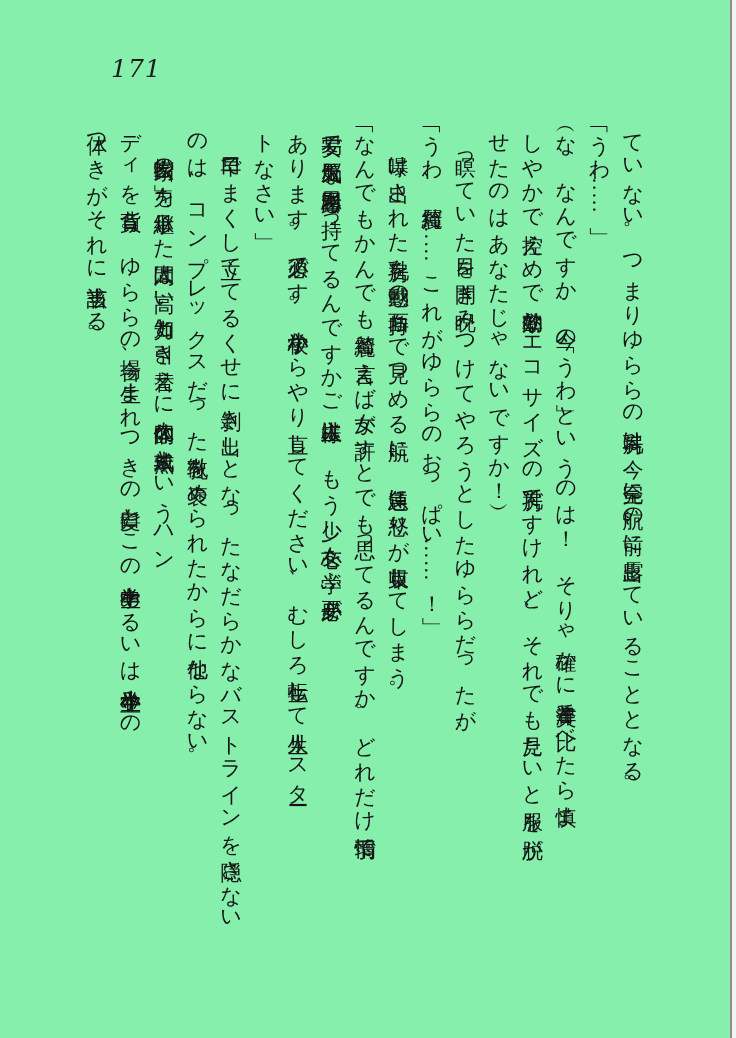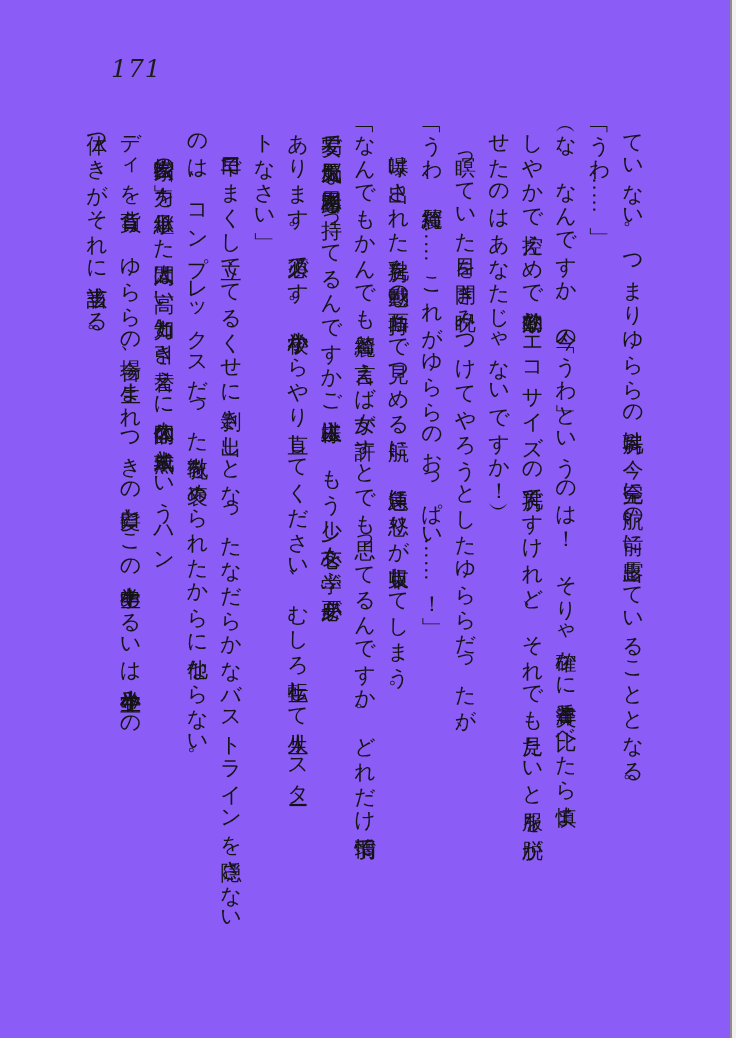--- a/index.html
+++ b/index.html
@@ -10,21 +10,21 @@
     width: 736px;
     height: 1038px;
     background: #fdfdfd;
     overflow: hidden;
     position: relative;
     font-family: "Liberation Serif", "DejaVu Serif", serif;
   }
   .book-page {
     position: absolute;
     inset: 0;
-    background: #8b5cf6;
+    background: #86efac;
   }
   
   .page-edge-outer {
     position: absolute;
     top: 0;
     right: 0;
     width: 4px;
     height: 100%;
     background: #f3f3f2;
   }

